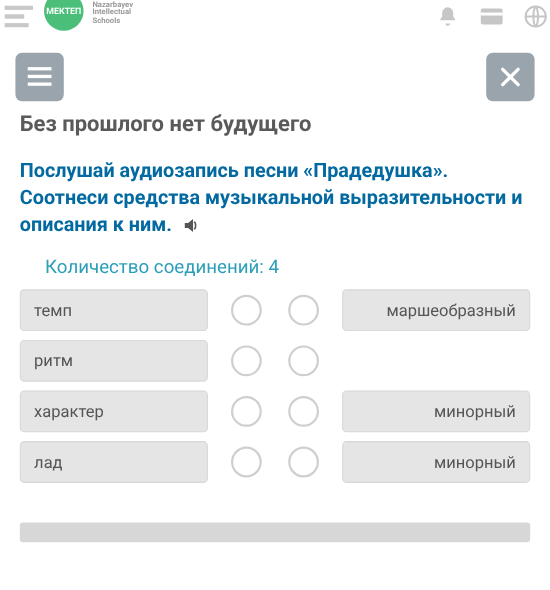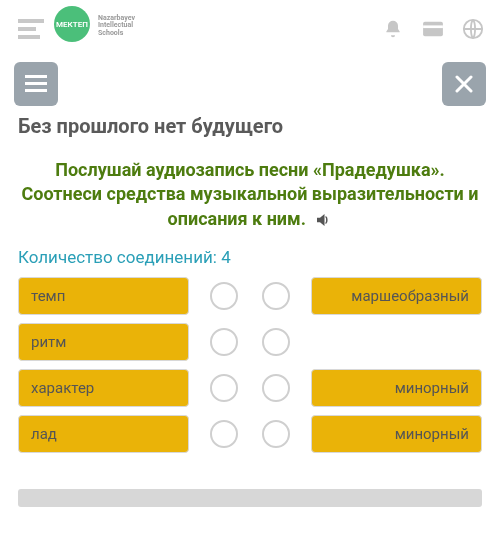--- a/index.html
+++ b/index.html
@@ -8,23 +8,22 @@
     background: #fff;
     width: 500px;
     height: 536px;
     overflow: hidden;
     color: #333;
   }
   .top-bar {
     display: flex;
     align-items: center;
     justify-content: space-between;
-    padding: 0 16px;
+    padding: 0 2px;
     height: 30px;
-    margin-top: 14px;
   }
   .top-left { display: flex; align-items: center; gap: 8px; }
   .logo-box {
     width: 30px; height: 24px;
     display: flex; align-items: center; justify-content: center;
     color: #bdbdbd;
   }
   .logo-circle {
     width: 36px; height: 36px; border-radius: 50%;
     background: #4bbf7a;
@@ -58,53 +57,53 @@
   .content { padding: 0 18px 12px; }
   .lesson-title {
     font-size: 20px;
     font-weight: 700;
     color: #5a5a5a;
     margin: 2px 0 20px;
   }
   .task-text {
     font-size: 18px;
     font-weight: 700;
-    color: #4d7c0f;
+    color: #0369a1;
     line-height: 1.35;
     margin-bottom: 16px;
-    text-align: center;
   }
   .audio-icon {
     display: inline-flex;
     vertical-align: middle;
     margin-left: 4px;
     color: #555;
     cursor: pointer;
   }
   .connections {
     color: #2a9fb7;
     font-size: 17px;
     margin-bottom: 10px;
+    margin-left: 23px;
   }
   .match-grid {
     display: flex; flex-direction: column; gap: 8px;
   }
   .match-row {
     display: grid;
     grid-template-columns: 1fr 34px 34px 1fr;
     gap: 18px;
     align-items: center;
   }
   .term-box {
     border: 1px solid #d8d8d8;
     border-radius: 4px;
     padding: 9px 12px;
     font-size: 15px;
     color: #555;
-    background: #eab308;
+    background: #e5e5e5;
   }
   .term-box.right { text-align: right; }
   .node {
     width: 28px; height: 28px;
     border: 2px solid #cfcfcf;
     border-radius: 50%;
     background: #fff;
     justify-self: center;
     cursor: pointer;
   }

